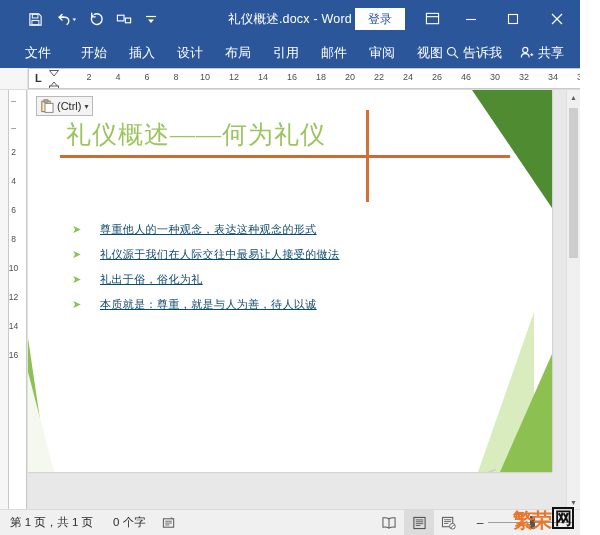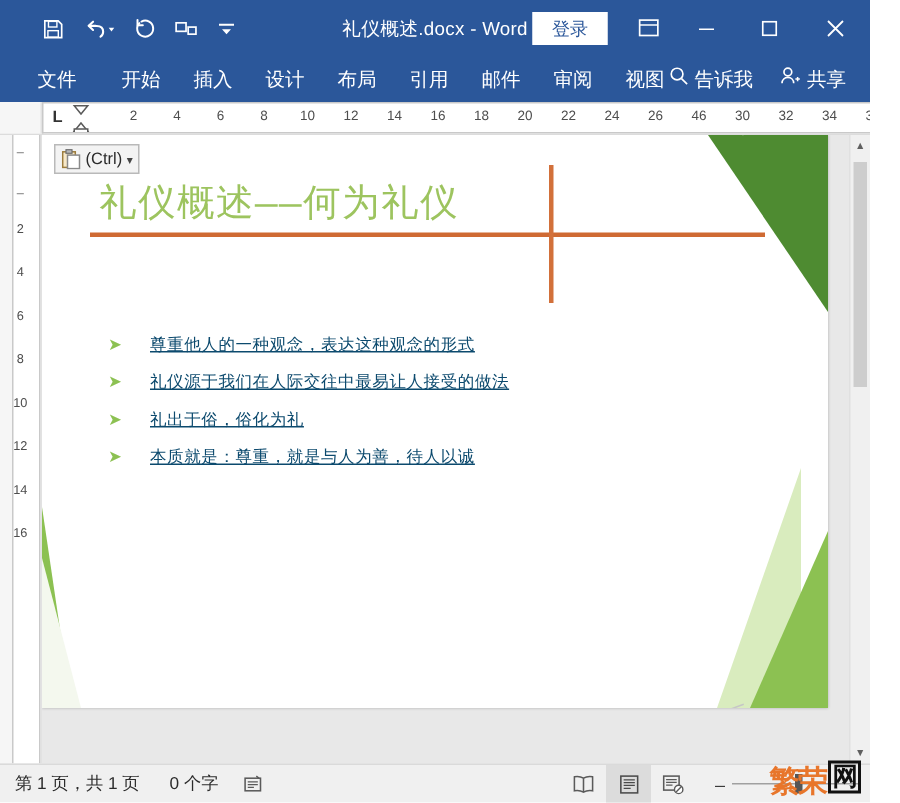--- a/index.html
+++ b/index.html
@@ -96,21 +96,21 @@
   }
   .rtab.file { margin-right: 12px; }
   .ribbon-right {
     position: absolute;
     right: 8px;
     display: flex;
     align-items: center;
     gap: 2px;
   }
   .tellme, .share {
-    display: flex; align-items: flex-start; gap: 4px;
+    display: flex; align-items: flex-end; gap: 4px;
     color: #ffffff; font-size: 13px;
     padding: 2px 8px;
   }
 
   
   .workarea {
     flex: 1 1 auto;
     position: relative;
     background: #e6e6e6;
     display: flex;
@@ -255,21 +255,21 @@
   .tri-left-pale {
     left: 0; bottom: 0;
     width: 0; height: 0;
     border-bottom: 100px solid #f4f8ee;
     border-right: 26px solid transparent;
   }
 
   .doc-title-heading {
     position: absolute;
     left: 38px; top: 28px;
-    font-family: Liberation Mono, monospace;
+    font-family: Liberation Serif, serif;
     font-size: 25px;
     color: #9dc45f;
     letter-spacing: 1px;
     white-space: nowrap;
   }
   .cross-v {
     position: absolute;
     left: 338px; top: 20px;
     width: 3px; height: 92px;
     background: #d2703a;

